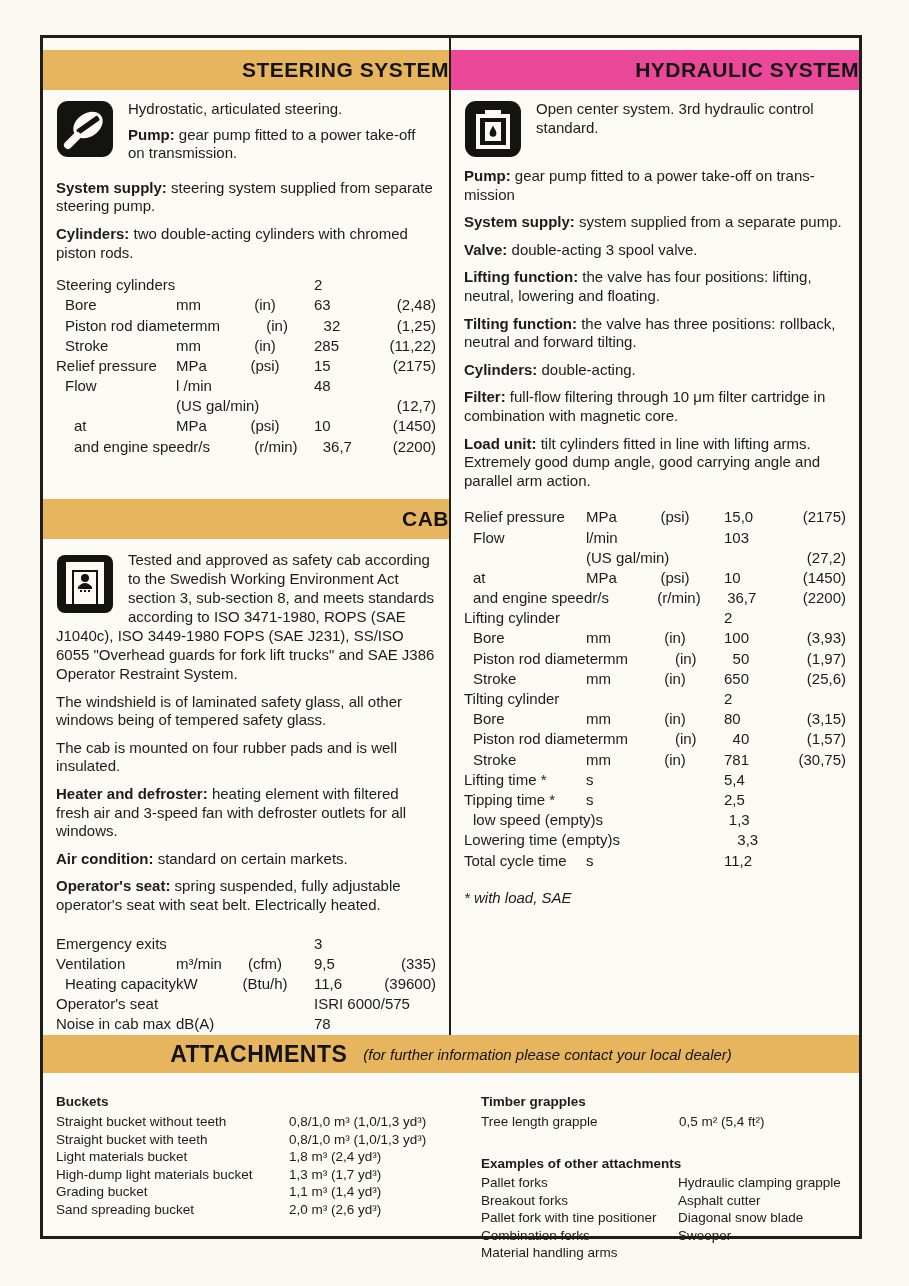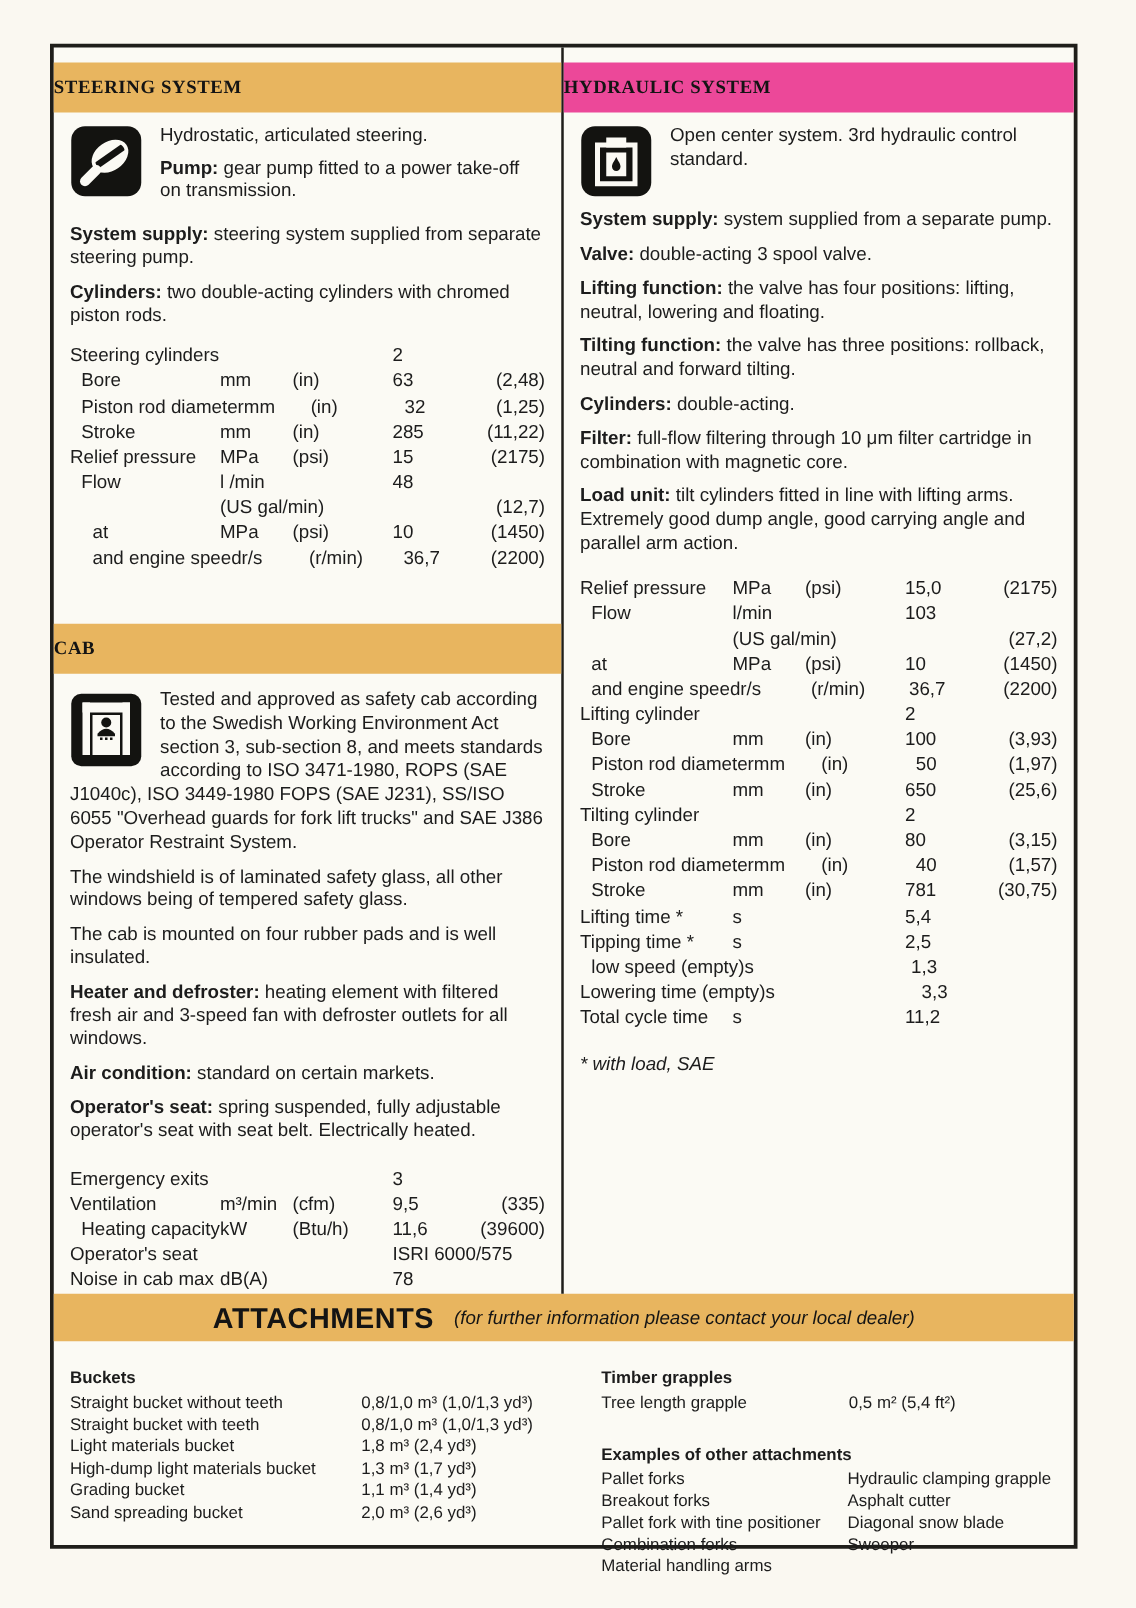--- a/index.html
+++ b/index.html
@@ -13,36 +13,35 @@
   .frame{
     position:absolute;left:40px;top:35px;width:822px;height:1204px;
     border:3px solid #1f1e1a;
     background:#fbfaf4;
     box-sizing:border-box;
   }
   .columns{display:flex;align-items:stretch;min-height:926px;}
   .col{width:50%;box-sizing:border-box;padding-top:12px;}
   .col.left{border-right:2px solid #1f1e1a;}
   .bar{
-    height:40px;line-height:40px;text-align:left;
-    font-weight:bold;font-size:15px;letter-spacing:.5px;
+    height:40px;line-height:40px;text-align:right;
+    font-weight:bold;font-size:21px;letter-spacing:.5px;
     color:#141414;
-    font-family:Liberation Serif, serif;
   }
   .intro{display:flex;gap:14px;margin:10px 13px 4px 13px;}
   .intro .icn{flex:0 0 58px;}
   .intro .itxt{flex:1;}
   .para{margin:9px 13px;font-size:15px;line-height:1.24;}
   .intro .para{margin:0 0 7px 0;}
   .para b{font-weight:bold;}
   .spec{margin:14px 13px 0 13px;font-size:15px;line-height:1.18;}
   .trow{display:flex;white-space:nowrap;margin-bottom:2.5px;}
   .tlabel{flex:1;overflow:visible;}
   .tu1{width:58px;text-align:left;}
-  .tu2{width:62px;text-align:left;}
+  .tu2{width:62px;text-align:center;}
   .tv1{width:58px;text-align:left;margin-left:18px;}
   .tv2{width:64px;text-align:right;}
   .footnote{margin:20px 13px 0 13px;font-size:15px;font-style:italic;}
   .cab-bar{margin-top:44px;}
   .cab-lead{margin:12px 13px 6px 13px;font-size:15px;line-height:1.26;}
   .cab-lead .icn{float:left;margin:2px 14px 4px 0;}
   .cab-spec{margin-top:20px;}
   .attach-bar{
     height:38px;display:flex;align-items:center;justify-content:center;gap:16px;
   }
@@ -275,20 +274,21 @@
           </svg>
         </span>
         <div class="itxt">
 
             <p class="para"><b></b><span>Open center system. 3rd hydraulic control standard.</span></p>
           </div>
       </div>
 
       <div>
 
+          <p class="para"><b>Pump:</b><span> gear pump fitted to a power take-off on trans-mission</span></p>
 
           <p class="para"><b>System supply:</b><span> system supplied from a separate pump.</span></p>
 
           <p class="para"><b>Valve:</b><span> double-acting 3 spool valve.</span></p>
 
           <p class="para"><b>Lifting function:</b><span> the valve has four positions: lifting, neutral, lowering and floating.</span></p>
 
           <p class="para"><b>Tilting function:</b><span> the valve has three positions: rollback, neutral and forward tilting.</span></p>
 
           <p class="para"><b>Cylinders:</b><span> double-acting.</span></p>

